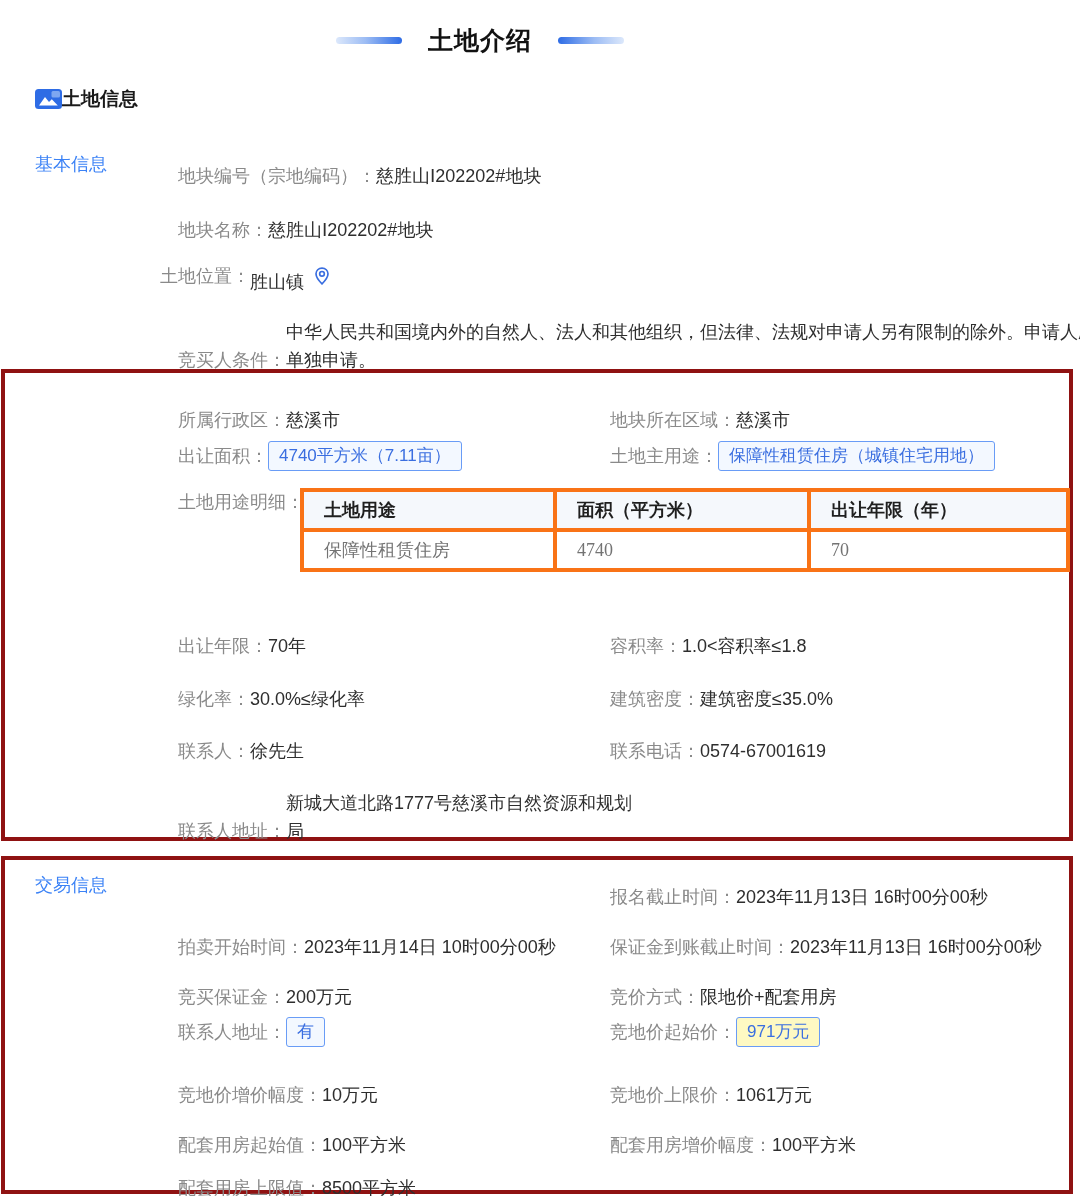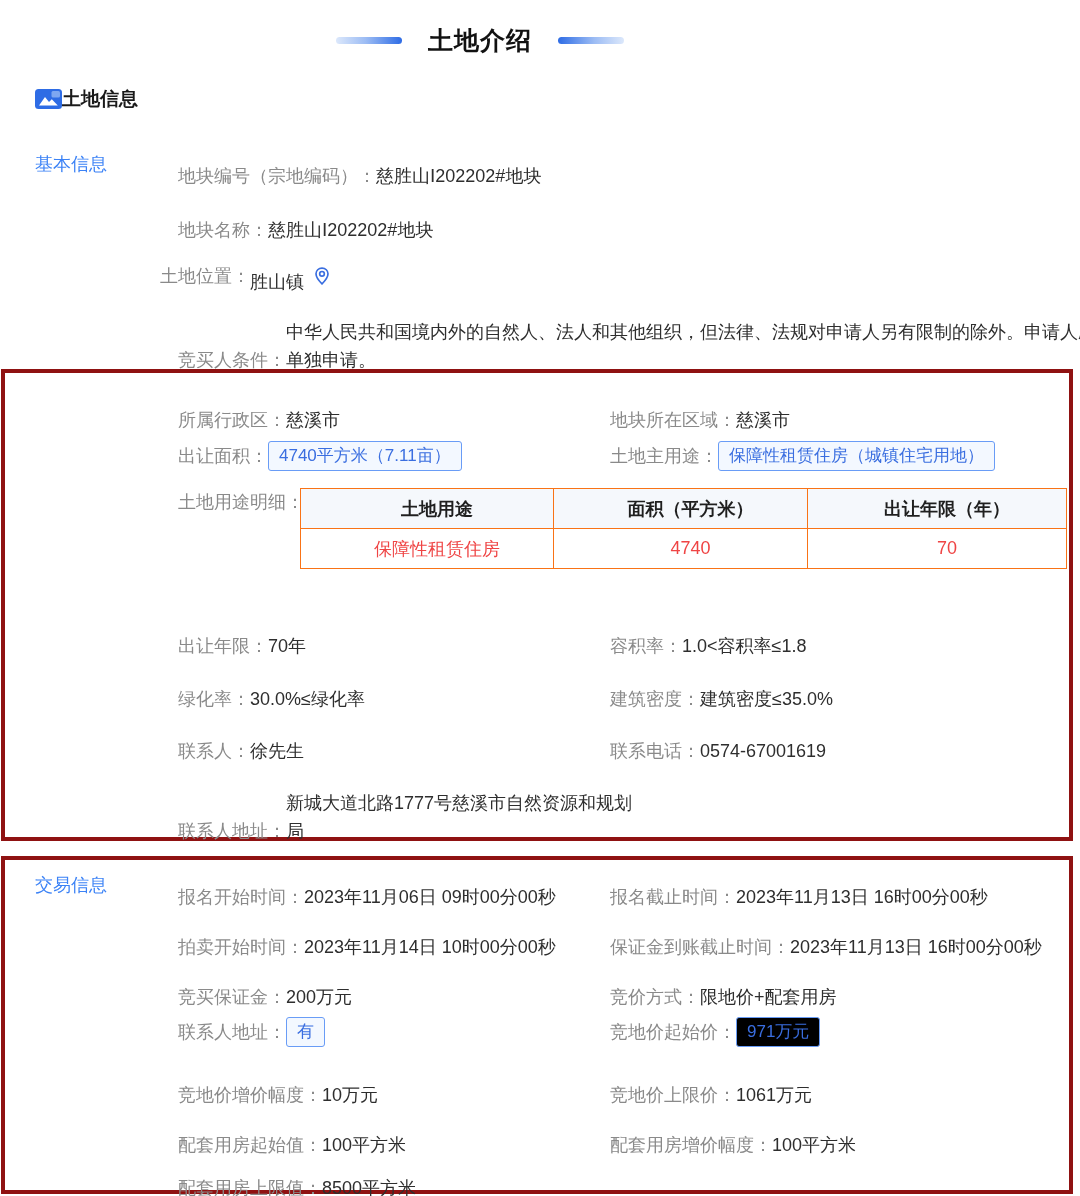--- a/index.html
+++ b/index.html
@@ -26,28 +26,28 @@
   .kv.center { align-items:center; }
   .lbl { color:#8a8a8a; white-space:nowrap; flex:none; }
   .val { color:#2e2e2e;margin-top:12px; }
   .group-label { position:absolute; left:35px; font-size:18px; color:#3b82f6; }
   .pin { margin-left:8px; display:inline-flex; align-items:center; cursor:pointer; }
   
   .tag {
     display:inline-block; border:1px solid #699cf6; color:#3a6ee0; background:#f3f8ff;
     border-radius:3px; padding:1px 10px 2px; font-size:17px; line-height:25px; white-space:nowrap;
   }
-  .tag.hl { background:#000000; }
+  .tag.hl { background:#fef9c3; }
   
   .use-table { position:absolute; left:300px; top:488px; border-collapse:collapse; }
   .use-table th, .use-table td {
-    border:1px solid #f97316; text-align:center; padding:0 0 0 20px; height:40px; font-size:18px;
+    border:4px solid #f97316; text-align:left; padding:0 0 0 20px; height:40px; font-size:18px;
   }
   .use-table th { background:#f5f8fc; color:#1f1f1f; font-weight:bold; }
-  .use-table td { color:#ef4444; font-weight:normal; background:#fff; }
+  .use-table td { color:#737373; font-weight:normal; background:#fff;font-family:Liberation Serif, serif; }
   .col1 { width:253px; } .col2 { width:254px; } .col3 { width:259px; }
   
   .anno { position:absolute; border:4px solid #8f1212; pointer-events:none; }
 </style>
 </head>
 <body>
 
 <div class="page">
 
   <div class="anno" style="left:1px; top:369px; width:1072px; height:472px"></div>
@@ -164,24 +164,20 @@
     <span class="val">0574-67001619</span>
   </div>
 
   <div class="kv" style="left:178px; top:777px">
     <span class="lbl">联系人地址：</span>
     <span class="val" style="width:362px">新城大道北路1777号慈溪市自然资源和规划局</span>
   </div>
 
   <div class="group-label" style="top:873px">交易信息</div>
 
-  <div class="kv" style="left:178px; top:871px">
-    <span class="lbl">报名开始时间：</span>
-    <span class="val">2023年11月06日 09时00分00秒</span>
-  </div>
   <div class="kv" style="left:610px; top:871px">
     <span class="lbl">报名截止时间：</span>
     <span class="val">2023年11月13日 16时00分00秒</span>
   </div>
 
   <div class="kv" style="left:178px; top:921px">
     <span class="lbl">拍卖开始时间：</span>
     <span class="val">2023年11月14日 10时00分00秒</span>
   </div>
   <div class="kv" style="left:610px; top:921px">

